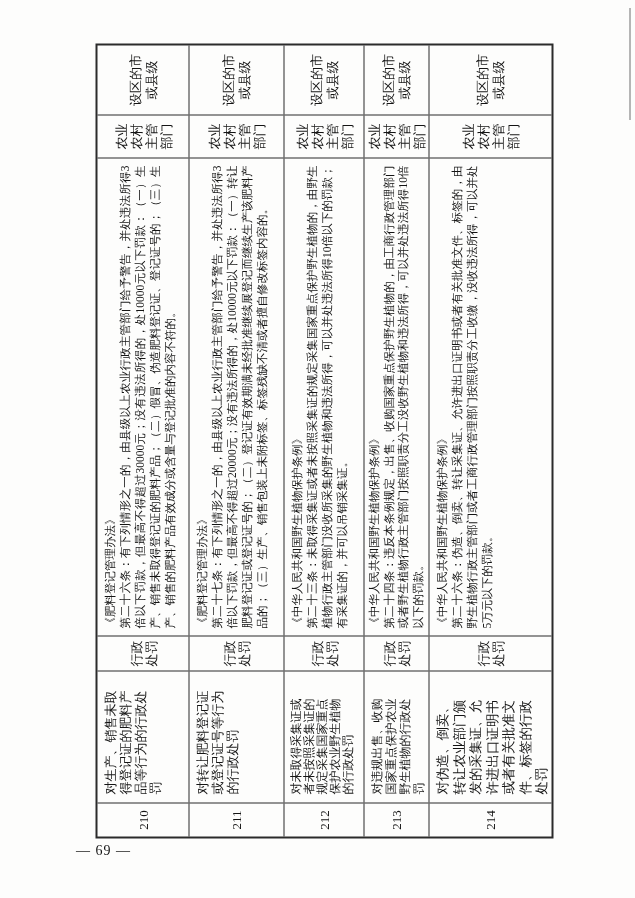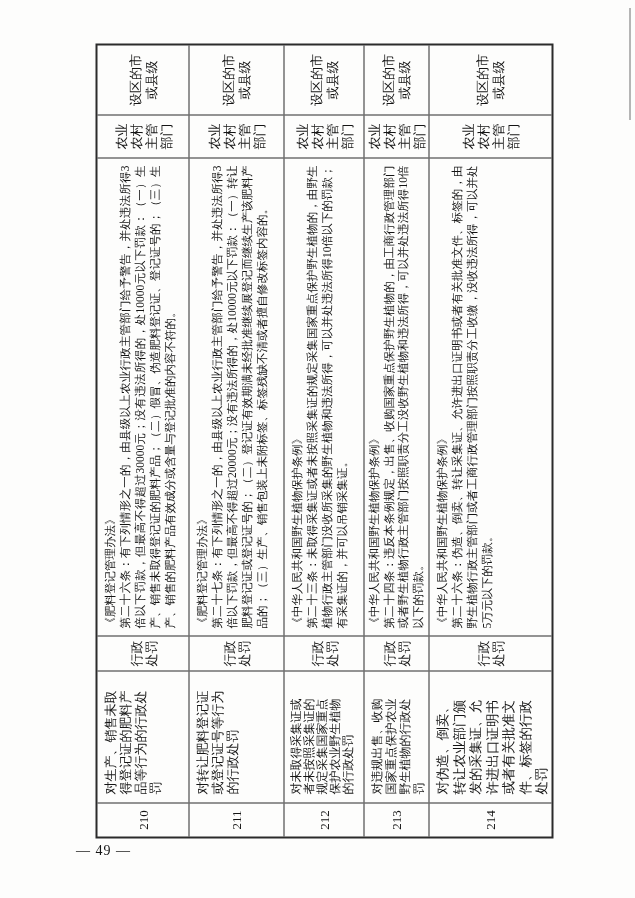--- a/index.html
+++ b/index.html
@@ -176,16 +176,16 @@
       <div class="cell c5">
           <span>农业农村主管部门</span>
         </div>
       <div class="cell c6">
           <span>设区的市或县级</span>
         </div>
     </div>
 
   </div>
 
-  <div class="page-number">— 49 —</div>
+  <div class="page-number">— 69 —</div>
   <div class="scan-edge"></div>
 
 </div>
 
 </body></html>

